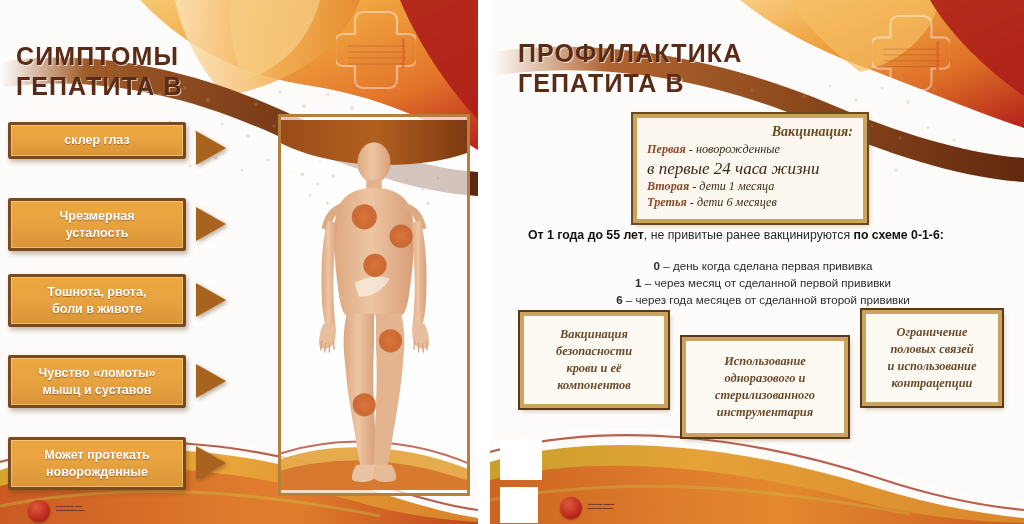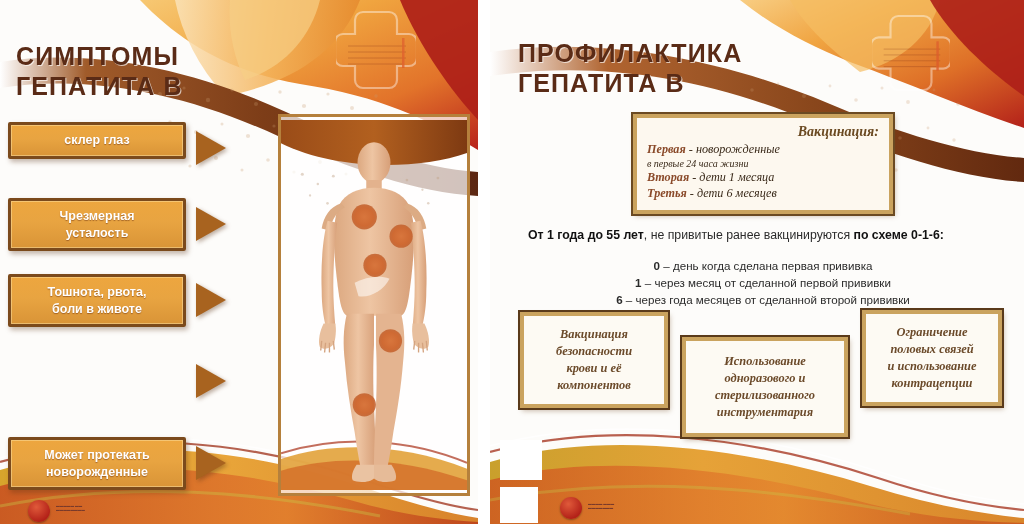--- a/index.html
+++ b/index.html
@@ -77,36 +77,36 @@
   #right-title {
     position:absolute; left:28px; top:38px; z-index:6;
     font-size:25px; font-weight:bold; line-height:1.2;
     color:#5a2b16; letter-spacing:1.1px;
     text-shadow:1px 1px 0 rgba(255,255,255,.65);
   }
   #right-title .l2{ display:block; }
 
   
   #vacc-box {
-    position:absolute; left:143px; top:114px; width:260px; z-index:6;
+    position:absolute; left:143px; top:114px; width:234px; z-index:6;
     background:#fdf8ef;
     border:4px solid #caa35e;
     outline:2px solid #6b4a22; outline-offset:0px;
     box-shadow:2px 2px 5px rgba(110,70,30,.35);
     padding:6px 10px 8px 10px;
     font-family:"Liberation Serif", serif;
     font-style:italic;
   }
   #vacc-box .vh {
     text-align:right; font-size:14px; font-weight:bold; color:#6b4a22;
     margin-bottom:2px;
   }
   #vacc-box .vr { font-size:12.2px; color:#3a2a1a; line-height:1.28; }
   #vacc-box .vr b { color:#8a4a2a; font-weight:bold; }
-  #vacc-box .vr .sub { font-size:10px; display:block; }
+  #vacc-box .vr .sub { font-size:17px; display:block; }
 
   
   #scheme-head {
     position:absolute; left:38px; top:228px; width:470px; z-index:6;
     font-size:12.3px; color:#2b2b2b; text-align:left; line-height:1.3;
   }
   #scheme-head b { font-weight:bold; color:#111; }
   #scheme-lines {
     position:absolute; left:38px; top:258px; width:470px; z-index:6;
     font-size:11.6px; color:#2b2b2b; text-align:center; line-height:1.45;
@@ -271,20 +271,24 @@
       <span class="ln">склер глаз</span>
     </div>
     <div class="sym-box" style="top:198px;">
       <span class="ln">Чрезмерная</span>
       <span class="ln">усталость</span>
     </div>
     <div class="sym-box" style="top:274px;">
       <span class="ln">Тошнота, рвота,</span>
       <span class="ln">боли в животе</span>
     </div>
+    <div class="sym-box" style="top:355px;">
+      <span class="ln">Чувство «ломоты»</span>
+      <span class="ln">мышц и суставов</span>
+    </div>
     <div class="sym-box" style="top:437px;">
       <span class="ln">Может протекать</span>
       <span class="ln">новорожденные</span>
     </div>
 
     <div class="arrow" style="top:131px;"></div>
     <div class="arrow" style="top:207px;"></div>
     <div class="arrow" style="top:283px;"></div>
     <div class="arrow" style="top:364px;"></div>
     <div class="arrow" style="top:446px;"></div>

